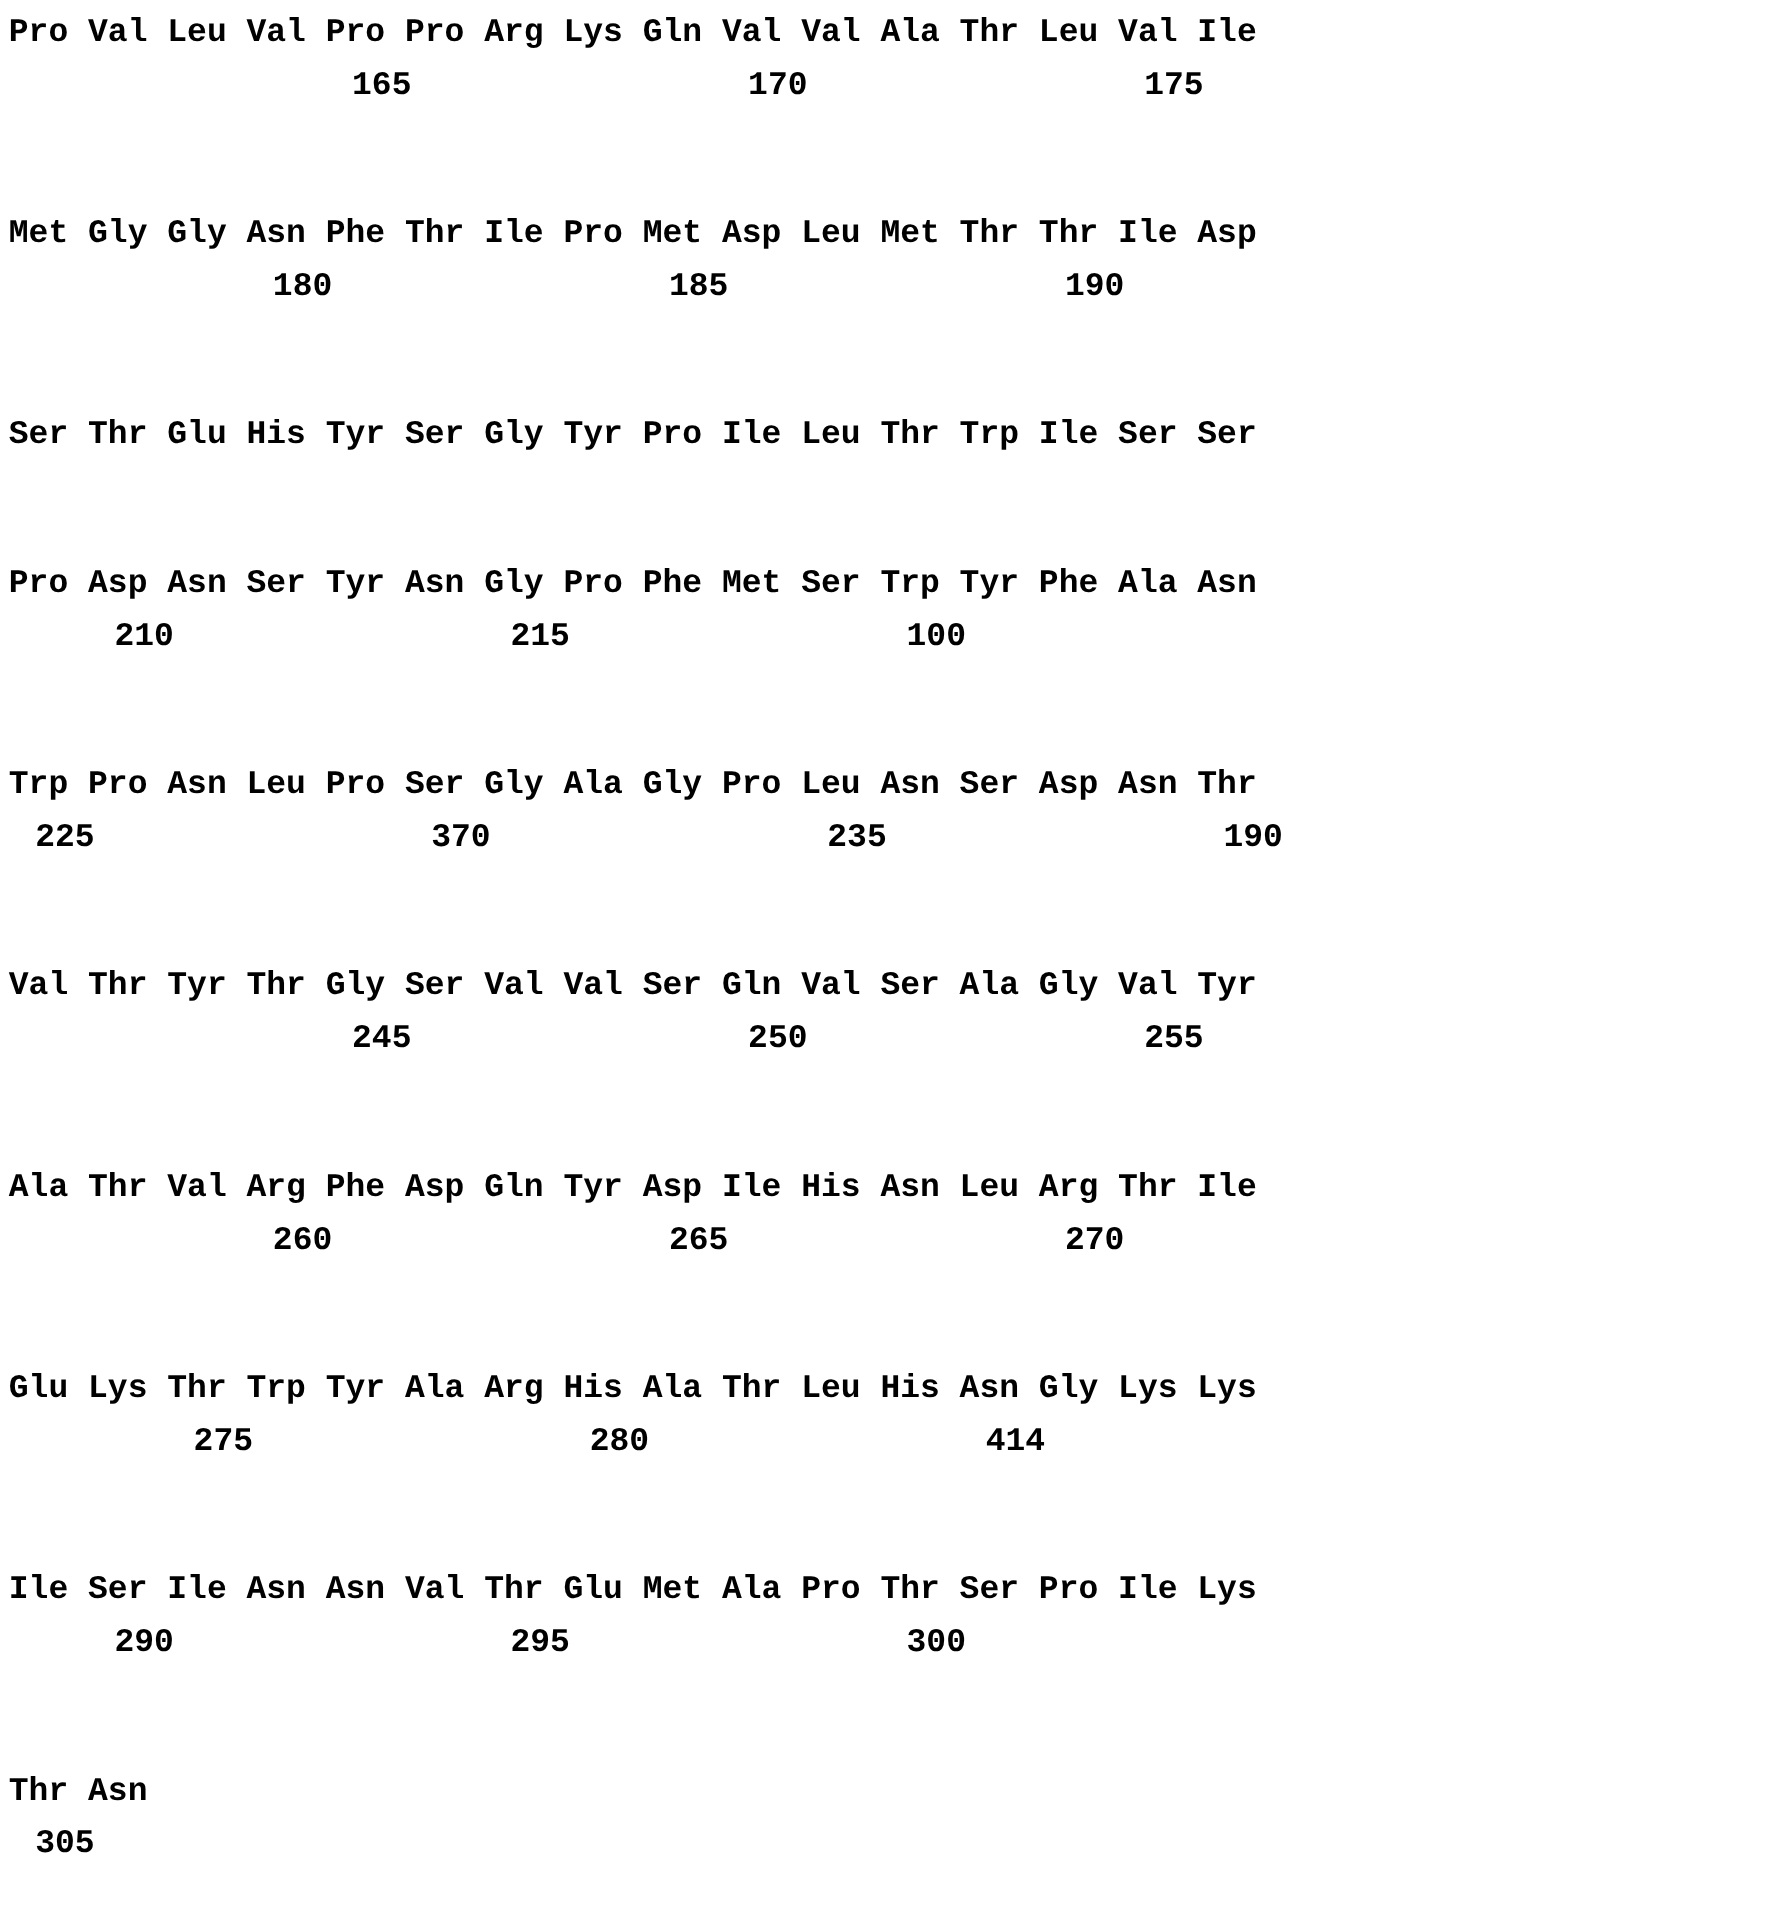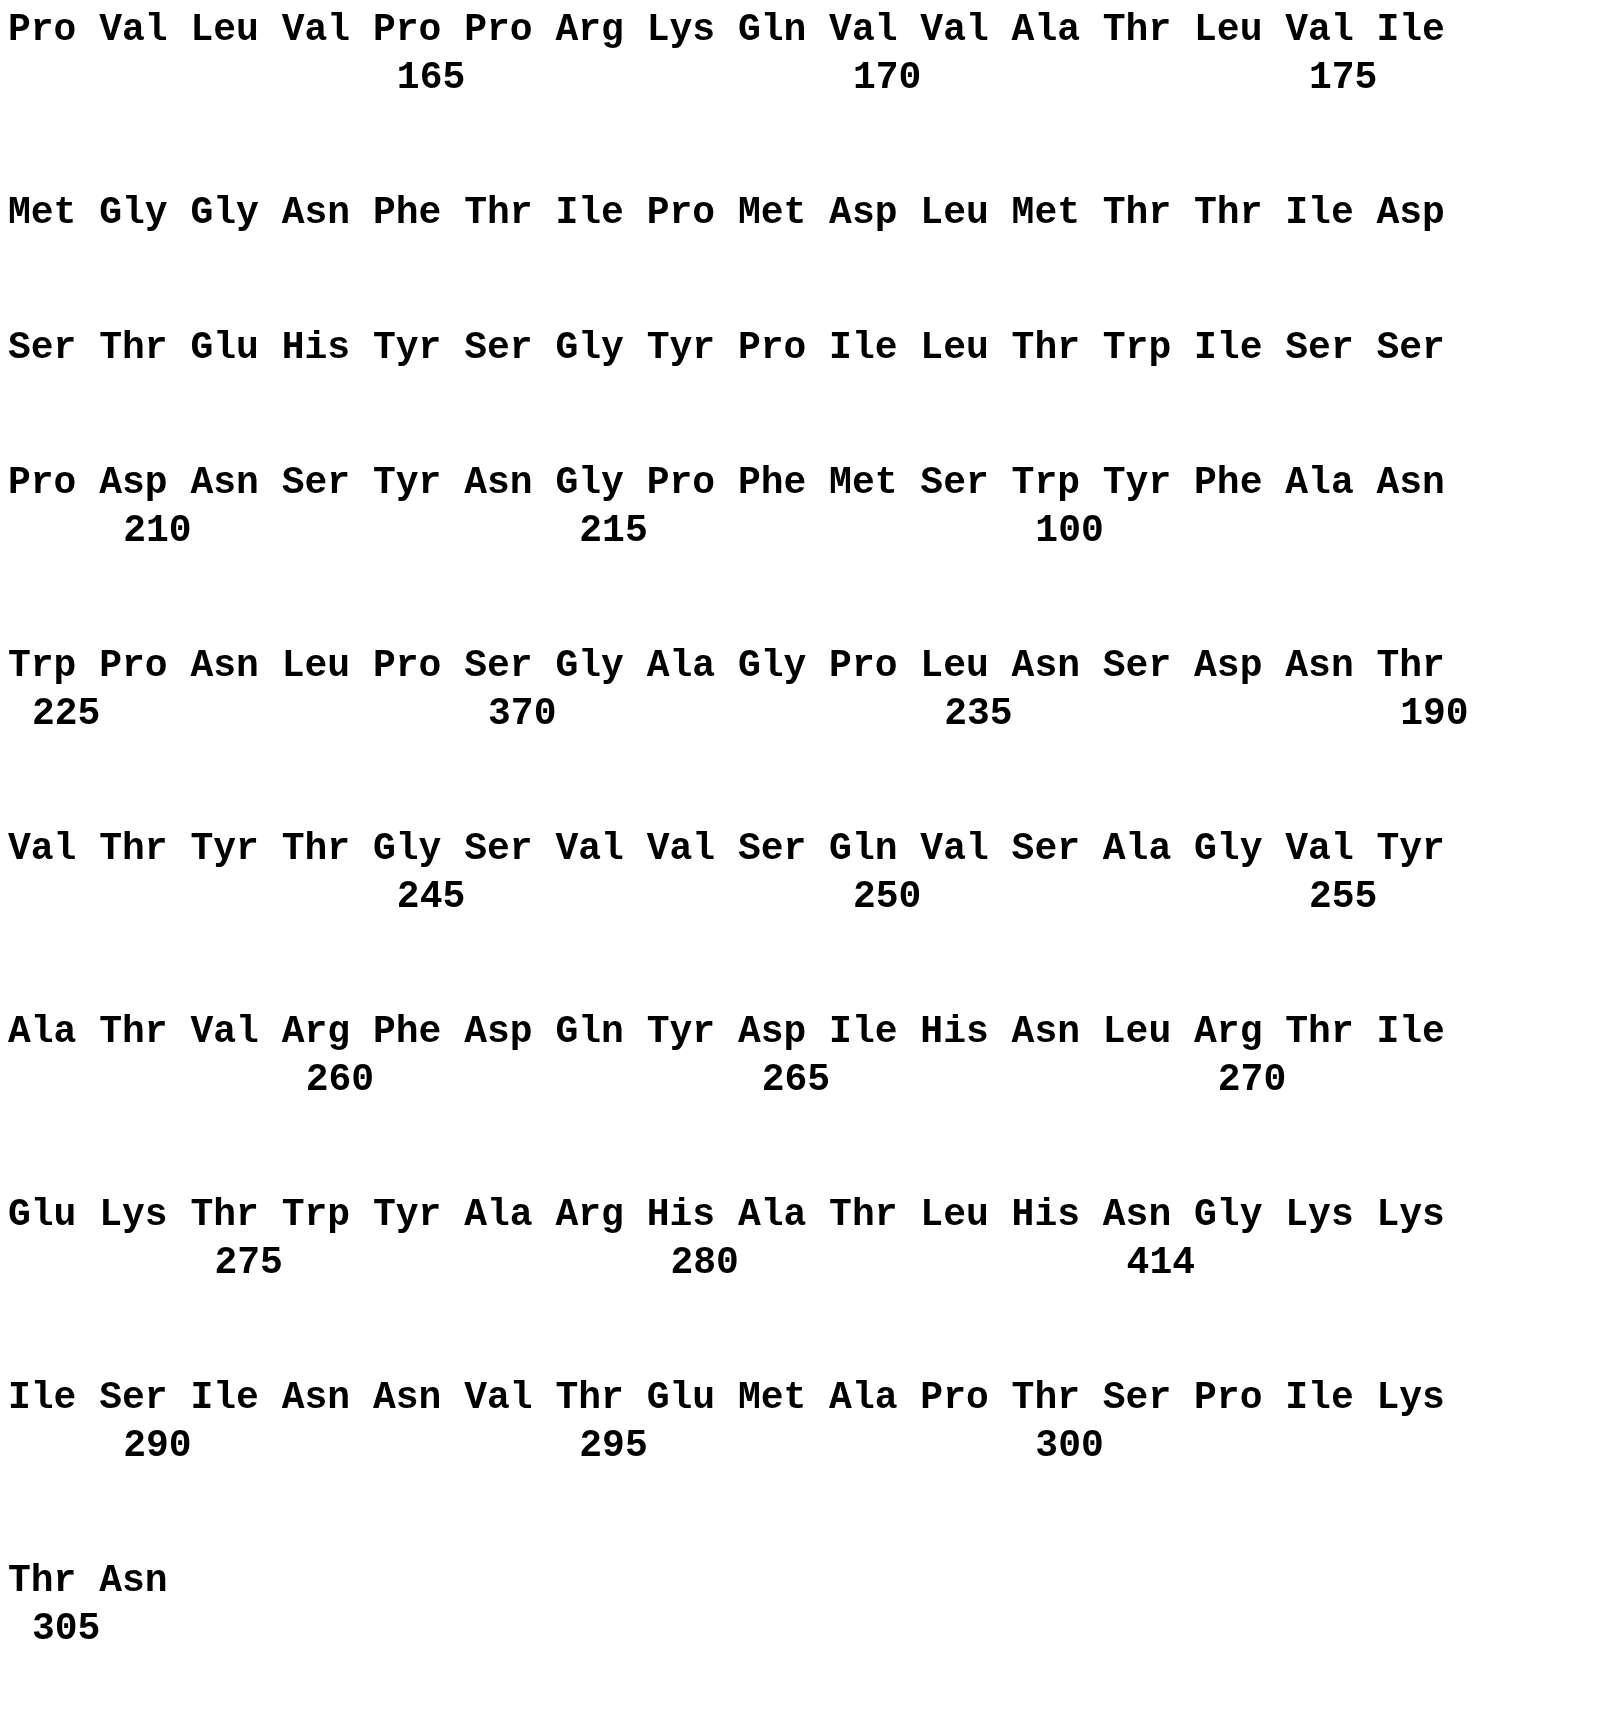--- a/index.html
+++ b/index.html
@@ -18,21 +18,21 @@
     padding: 6px 0 0 8px;
     color: #000000;
   }
   .seq-row {
     margin-bottom: 87px; 
   }
   .seq-row:last-child {
     margin-bottom: 0;
   }
   .residue-line, .number-line {
-    font-size: 38px;
+    font-size: 30px;
     font-weight: bold;
     line-height: 48px;
     height: 48px;
     white-space: pre;
     letter-spacing: 0;
   }
   .number-line {
     position: relative;
     margin-left: 24px;
   }
@@ -49,20 +49,21 @@
 <body>
 
 <main class="sequence-page">
   <div id="sequence-rows">
       <div class="seq-row">
         <div class="residue-line"><span class="residue">Pro</span> <span class="residue">Val</span> <span class="residue">Leu</span> <span class="residue">Val</span> <span class="residue">Pro</span> <span class="residue">Pro</span> <span class="residue">Arg</span> <span class="residue">Lys</span> <span class="residue">Gln</span> <span class="residue">Val</span> <span class="residue">Val</span> <span class="residue">Ala</span> <span class="residue">Thr</span> <span class="residue">Leu</span> <span class="residue">Val</span> <span class="residue">Ile</span></div>
         <div class="number-line"><span class="position-marker" style="left: 16ch;">165</span><span class="position-marker" style="left: 36ch;">170</span><span class="position-marker" style="left: 56ch;">175</span></div>
       </div>
       <div class="seq-row">
         <div class="residue-line"><span class="residue">Met</span> <span class="residue">Gly</span> <span class="residue">Gly</span> <span class="residue">Asn</span> <span class="residue">Phe</span> <span class="residue">Thr</span> <span class="residue">Ile</span> <span class="residue">Pro</span> <span class="residue">Met</span> <span class="residue">Asp</span> <span class="residue">Leu</span> <span class="residue">Met</span> <span class="residue">Thr</span> <span class="residue">Thr</span> <span class="residue">Ile</span> <span class="residue">Asp</span></div>
+        <div class="number-line"><span class="position-marker" style="left: 12ch;">180</span><span class="position-marker" style="left: 32ch;">185</span><span class="position-marker" style="left: 52ch;">190</span></div>
       </div>
       <div class="seq-row">
         <div class="residue-line"><span class="residue">Ser</span> <span class="residue">Thr</span> <span class="residue">Glu</span> <span class="residue">His</span> <span class="residue">Tyr</span> <span class="residue">Ser</span> <span class="residue">Gly</span> <span class="residue">Tyr</span> <span class="residue">Pro</span> <span class="residue">Ile</span> <span class="residue">Leu</span> <span class="residue">Thr</span> <span class="residue">Trp</span> <span class="residue">Ile</span> <span class="residue">Ser</span> <span class="residue">Ser</span></div>
       </div>
       <div class="seq-row">
         <div class="residue-line"><span class="residue">Pro</span> <span class="residue">Asp</span> <span class="residue">Asn</span> <span class="residue">Ser</span> <span class="residue">Tyr</span> <span class="residue">Asn</span> <span class="residue">Gly</span> <span class="residue">Pro</span> <span class="residue">Phe</span> <span class="residue">Met</span> <span class="residue">Ser</span> <span class="residue">Trp</span> <span class="residue">Tyr</span> <span class="residue">Phe</span> <span class="residue">Ala</span> <span class="residue">Asn</span></div>
         <div class="number-line"><span class="position-marker" style="left: 4ch;">210</span><span class="position-marker" style="left: 24ch;">215</span><span class="position-marker" style="left: 44ch;">100</span></div>
       </div>
       <div class="seq-row">
         <div class="residue-line"><span class="residue">Trp</span> <span class="residue">Pro</span> <span class="residue">Asn</span> <span class="residue">Leu</span> <span class="residue">Pro</span> <span class="residue">Ser</span> <span class="residue">Gly</span> <span class="residue">Ala</span> <span class="residue">Gly</span> <span class="residue">Pro</span> <span class="residue">Leu</span> <span class="residue">Asn</span> <span class="residue">Ser</span> <span class="residue">Asp</span> <span class="residue">Asn</span> <span class="residue">Thr</span></div>

